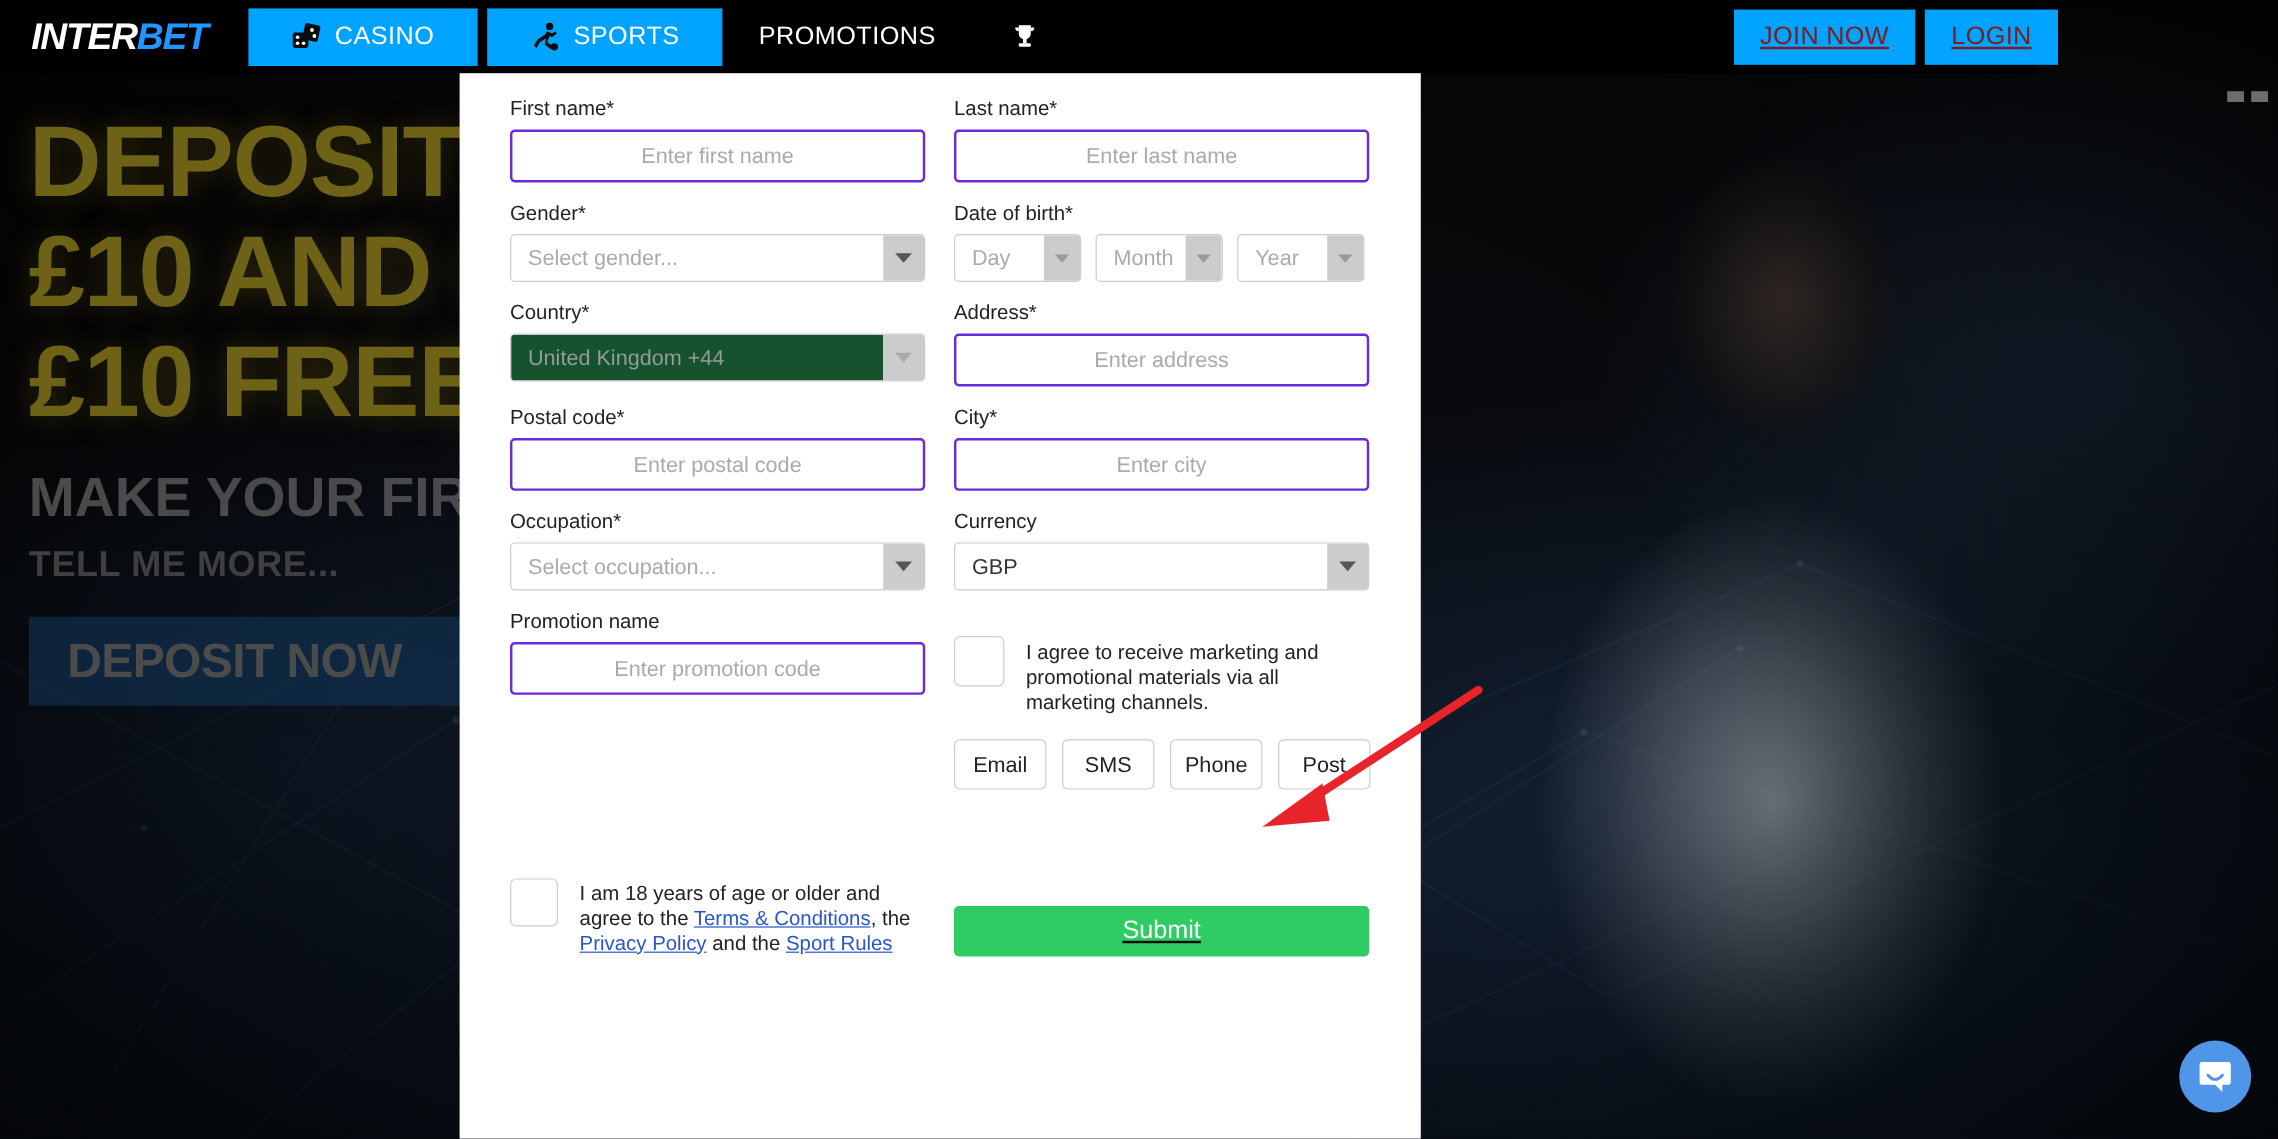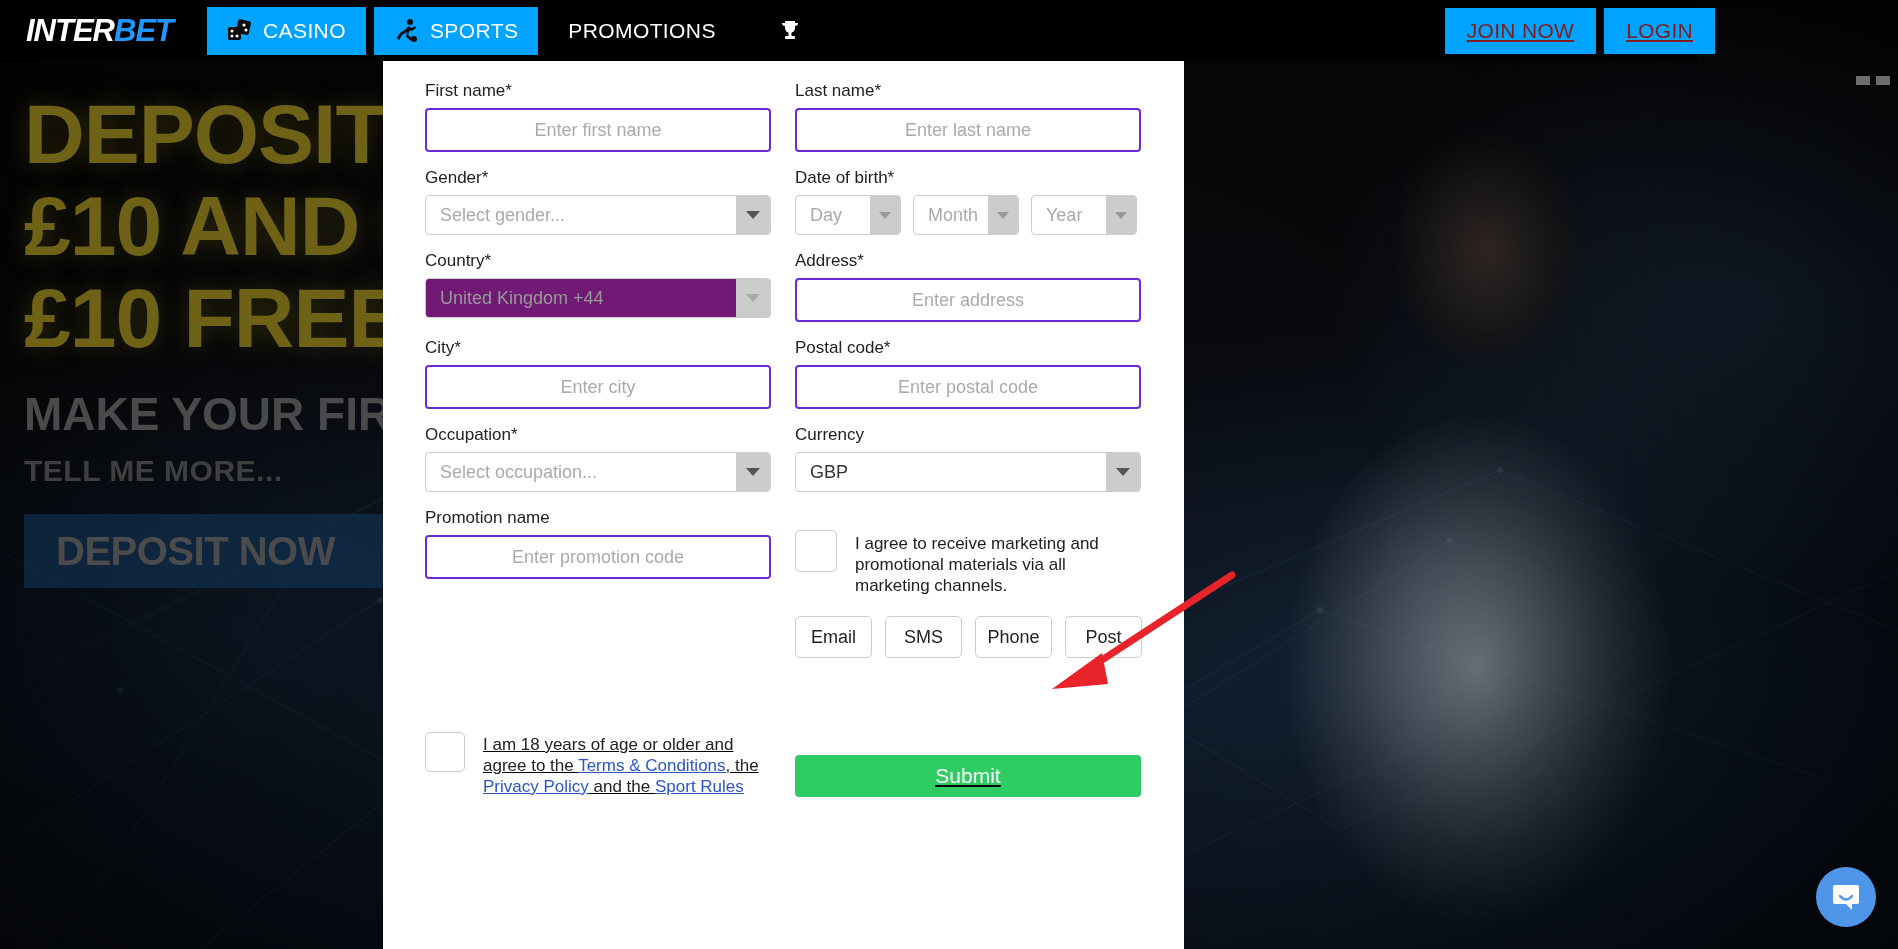--- a/index.html
+++ b/index.html
@@ -65,21 +65,21 @@
   }
   .logo {
     display: flex; align-items: center; height: 61px;
     padding: 0 28px 0 26px;
     font-size: 31px; font-weight: bold; font-style: italic; letter-spacing: -1px;
   }
   .logo .a { color: #fff; }
   .logo .b { color: #2196ff; }
   .nav-btn {
     display: flex; align-items: center; gap: 10px;
-    height: 48px; align-self: center; padding: 0 20px;
+    height: 48px; align-self: center; padding: 0 36px;
     color: #fff; font-size: 21px; letter-spacing: .4px;
   }
   .nav-btn.filled { background: #00a3ff; }
   .nav-casino { margin-left: 6px; }
   .nav-sports { margin-left: 8px; }
   .nav-plain { padding: 0 30px; }
   .nav-icon { display: flex; align-items: center; }
   .nav-spacer { flex: 1; }
   .auth-btn {
     display: flex; align-items: center; justify-content: center;
@@ -126,21 +126,21 @@
   .select .sel-btn {
     width: 34px; background: #ccc;
     display: flex; align-items: center; justify-content: center;
   }
   .caret {
     width: 0; height: 0;
     border-left: 7px solid transparent; border-right: 7px solid transparent;
     border-top: 8px solid #555;
   }
   .select.disabled { background: #e7e7e7; }
-  .select.disabled .sel-text { color: #999; background: #701a75; }
+  .select.disabled .sel-text { color: #999; background: #14532d; }
   .select.disabled .caret { border-top-color: #aaa; }
   .dob-row { display: flex; gap: 12px; }
   .dob-item { width: 106px; }
   .dob-item .sel-btn { width: 30px; }
   .dob-item .caret {
     border-left-width: 6px; border-right-width: 6px; border-top-width: 7px;
     border-top-color: #999;
   }
 
   
@@ -160,21 +160,21 @@
     border: 1px solid #ccc; border-radius: 5px; background: #fff;
     font-family: "Liberation Sans", sans-serif; font-size: 18px; color: #222;
     display: flex; align-items: center; justify-content: center;
   }
 
   
   .bottom-row {
     position: absolute; left: 42px; right: 42px; top: 615px;
     display: flex; gap: 24px;
   }
-  .terms-col { width: 346px; display: flex; gap: 18px; padding-top: 60px; text-decoration: underline; }
+  .terms-col { width: 346px; display: flex; gap: 18px; padding-top: 60px; }
   .terms-chk { width: 40px; height: 40px; flex: 0 0 40px;
     border: 1px solid #ccc; border-radius: 5px; background: #fff; }
   .terms-text { font-size: 17px; line-height: 21px; color: #222; padding-top: 2px; }
   .terms-text a { color: #2a56c6; text-decoration: underline; }
   .submit-col { width: 346px; display: flex; align-items: flex-end; padding-bottom: 0; text-decoration: underline; }
   .submit-btn {
     width: 346px; height: 42px; margin-top: 78px;
     background: #2ecc63; border: none; border-radius: 4px;
     color: #fff; font-family: "Liberation Sans", sans-serif;
     font-size: 21px; cursor: pointer;
@@ -378,28 +378,28 @@
         <div class="field">
           <div class="label">Address*</div>
           <input class="input" type="text" placeholder="Enter address" style="">
         </div>
       </div>
     </div>
 
     <div class="row">
       <div class="col">
         <div class="field">
+          <div class="label">Postal code*</div>
+          <input class="input" type="text" placeholder="Enter postal code" style="">
+        </div>
+      </div>
+      <div class="col">
+        <div class="field">
           <div class="label">City*</div>
           <input class="input" type="text" placeholder="Enter city" style="">
-        </div>
-      </div>
-      <div class="col">
-        <div class="field">
-          <div class="label">Postal code*</div>
-          <input class="input" type="text" placeholder="Enter postal code" style="">
         </div>
       </div>
     </div>
 
     <div class="row">
       <div class="col">
         <div class="field">
           <div class="label">Occupation*</div>
           <div class="select">
             <div class="sel-text">Select occupation...</div>

